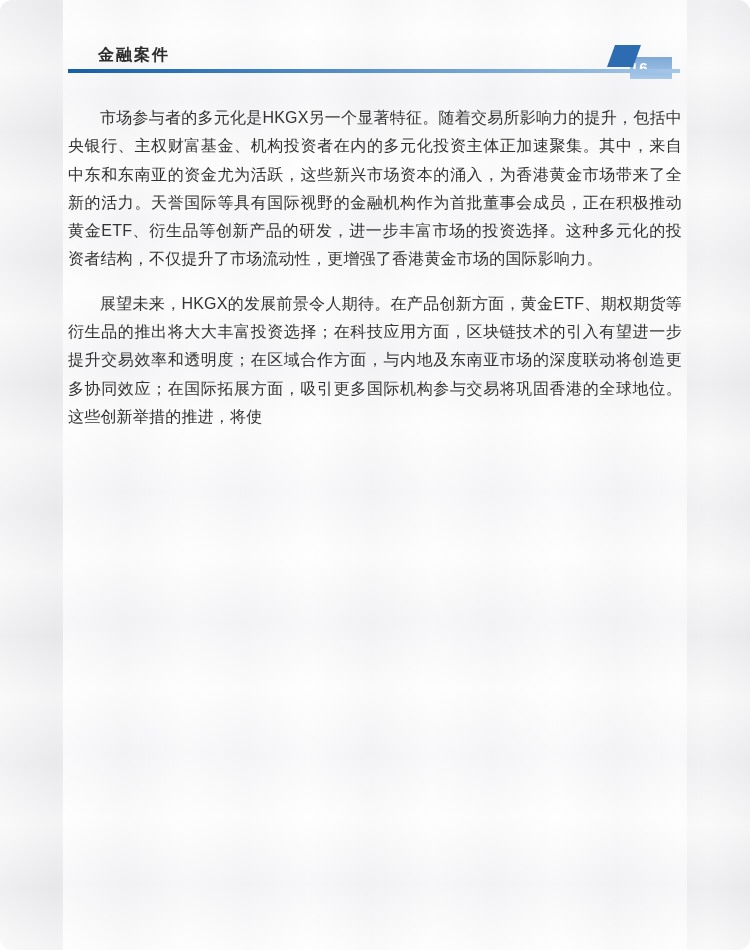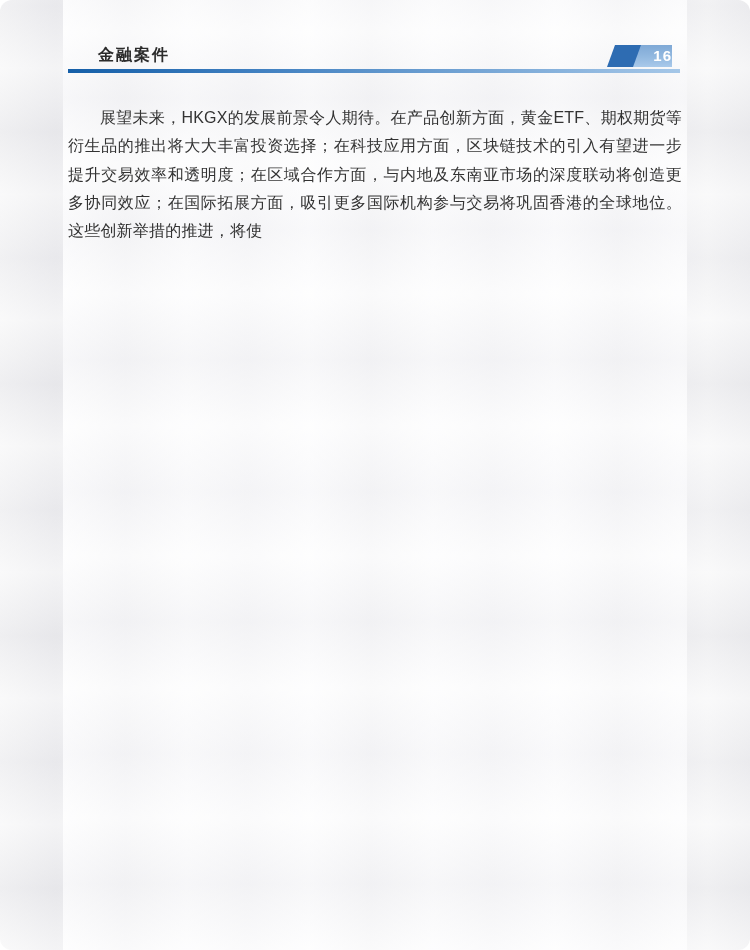--- a/index.html
+++ b/index.html
@@ -36,21 +36,21 @@
 
   .badge { position:absolute; left:548px; top:45px; height:22px; display:flex; }
   .badge-slant {
     width:26px; height:22px; background:#2e6cb2;
     transform:skewX(-20deg);
   }
   .badge-num {
     width:42px; height:22px; margin-left:-7px;
     background:linear-gradient(180deg, #7fa9d6 0%, #93b9e0 55%, #a9c9ea 100%);
     color:#ffffff; font-weight:bold; font-size:15px; line-height:22px;
-    text-align:right; letter-spacing:1px;
+    text-align:left; letter-spacing:1px;margin-top:12px;
   }
 
   .content {
     position:absolute; left:5px; top:104px; width:614px;
     font-size:16px; line-height:28.3px; color:#333333;
     text-align:justify; letter-spacing:0.2px;
   }
   .content p { margin:0 0 16px 0; }
   .content p.ind { text-indent:2em; }
 </style>
@@ -63,17 +63,18 @@
     <div class="title">金融案件</div>
 
     <div class="badge">
       <div class="badge-slant"></div>
       <div class="badge-num">16</div>
     </div>
 
     <div class="rule"></div>
 
     <div class="content">
+      <p class="ind">市场参与者的多元化是HKGX另一个显著特征。随着交易所影响力的提升，包括中央银行、主权财富基金、机构投资者在内的多元化投资主体正加速聚集。其中，来自中东和东南亚的资金尤为活跃，这些新兴市场资本的涌入，为香港黄金市场带来了全新的活力。天誉国际等具有国际视野的金融机构作为首批董事会成员，正在积极推动黄金ETF、衍生品等创新产品的研发，进一步丰富市场的投资选择。这种多元化的投资者结构，不仅提升了市场流动性，更增强了香港黄金市场的国际影响力。</p>
       <p class="ind">展望未来，HKGX的发展前景令人期待。在产品创新方面，黄金ETF、期权期货等衍生品的推出将大大丰富投资选择；在科技应用方面，区块链技术的引入有望进一步提升交易效率和透明度；在区域合作方面，与内地及东南亚市场的深度联动将创造更多协同效应；在国际拓展方面，吸引更多国际机构参与交易将巩固香港的全球地位。这些创新举措的推进，将使</p>
     </div>
 
   </div>
 </div>
 
 </body></html>

